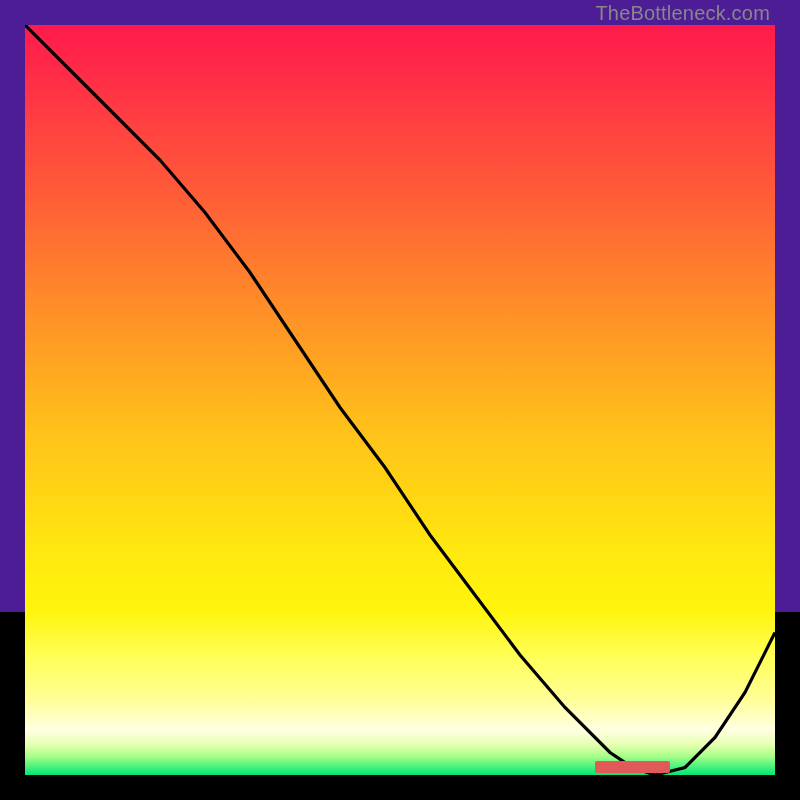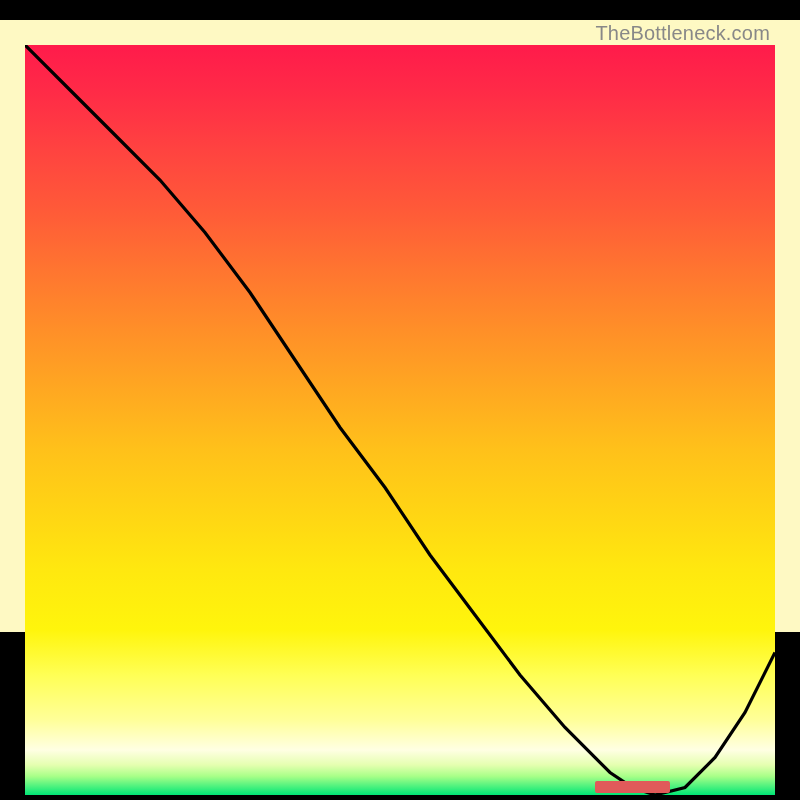--- a/index.html
+++ b/index.html
@@ -10,22 +10,21 @@
     background: #000;
     overflow: hidden;
     font-family: Arial, Helvetica, sans-serif;
   }
   .frame {
     position: absolute;
     top: 0;
     left: 0;
     width: 800px;
     height: 612px;
-    background: #fef9c3;
-    margin-top: 20px;
+    background: #4c1d95;
   }
   .plot-wrap {
     position: absolute;
     top: 25px;
     left: 25px;
     width: 750px;
     height: 750px;
   }
   .gradient {
     position: absolute;

